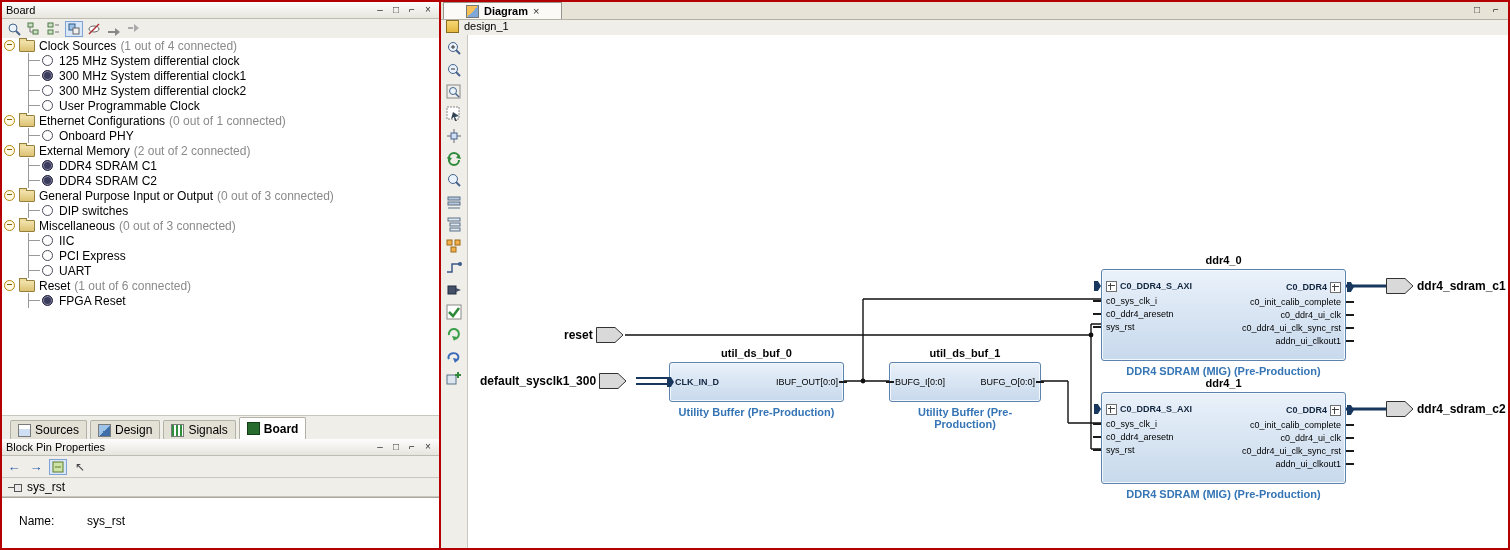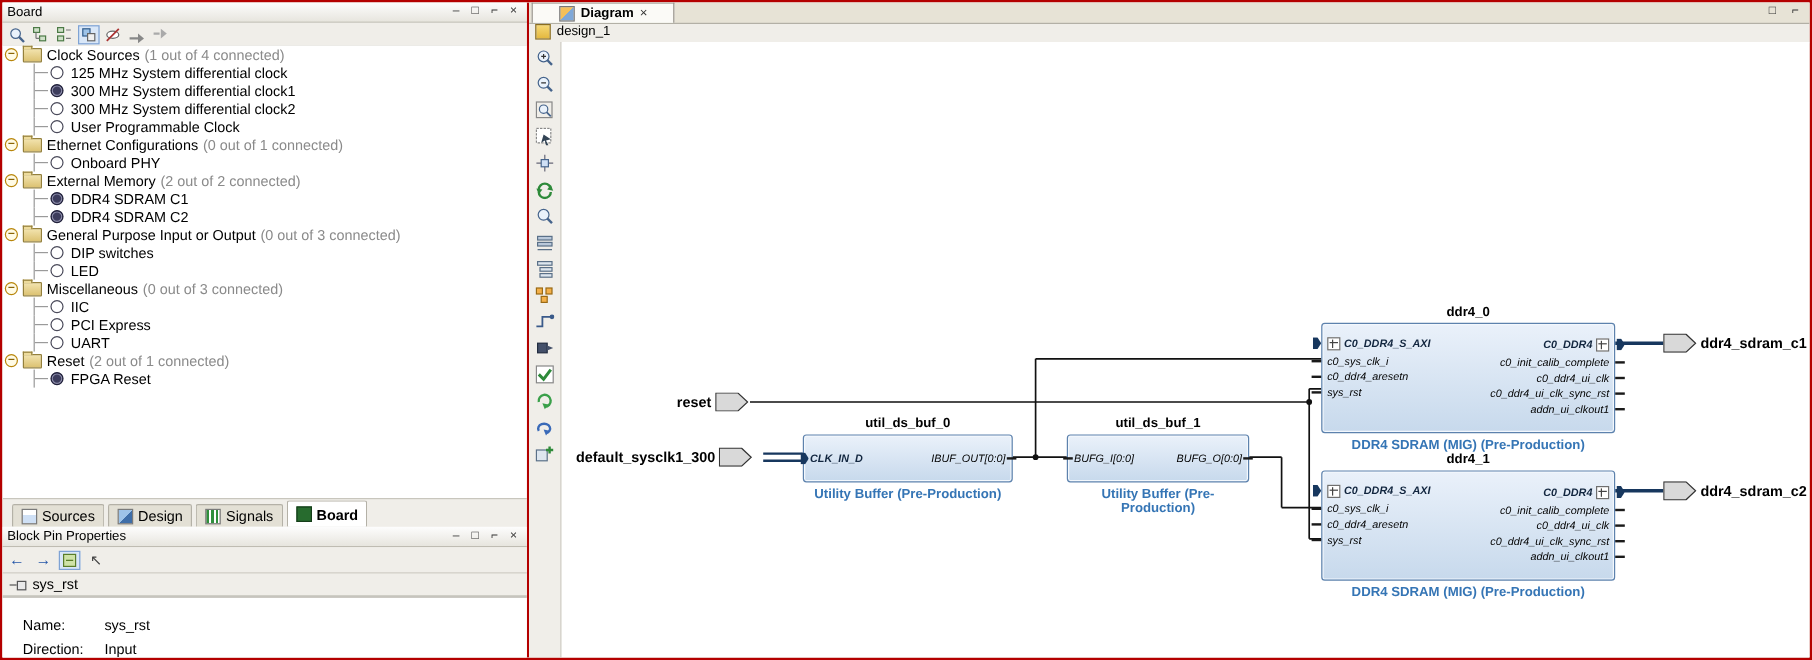--- a/index.html
+++ b/index.html
@@ -66,21 +66,21 @@
   .dbody{position:absolute;top:33px;left:0;right:0;bottom:0;}
   .vtoolbar{position:absolute;left:0;top:0;bottom:0;width:26px;background:#f0eee9;border-right:1px solid #c8c6bd;
             display:flex;flex-direction:column;align-items:center;padding-top:3px;gap:2px;}
   .vti{width:20px;height:20px;display:flex;align-items:center;justify-content:center;flex:none;}
   .canvas{position:absolute;left:27px;top:0;right:0;bottom:0;background:#ffffff;overflow:hidden;}
   .wires{position:absolute;left:0;top:0;pointer-events:none;}
   
   .block-wrap{position:absolute;}
   .block-title{text-align:center;margin-bottom:2px;font-size:11px;font-weight:bold;height:13px;}
   .block{position:relative;background:linear-gradient(#eaf1fa,#c7d9ec);border:1px solid #5d82ad;border-radius:3px;
-         box-shadow:inset 0 0 0 1px #f3f8fd;font-style:italic;}
+         box-shadow:inset 0 0 0 1px #f3f8fd;}
   .block-type{text-align:center;margin-top:4px;font-size:11px;font-weight:bold;color:#3575b5;}
   .ports-left{position:absolute;left:0;display:flex;flex-direction:column;align-items:flex-start;}
   .ports-right{position:absolute;right:0;display:flex;flex-direction:column;align-items:flex-end;}
   .prow{height:13px;display:flex;align-items:center;font-size:9px;padding:0 4px;position:relative;}
   .prow.iface{height:16px;font-weight:bold;color:#12263f;}
   .prow.lp:not(.iface)::before{content:"";position:absolute;left:-9px;top:50%;margin-top:-1px;width:8px;height:2px;background:#1a1a1a;}
   .prow.rp:not(.iface)::after{content:"";position:absolute;right:-9px;top:50%;margin-top:-1px;width:8px;height:2px;background:#1a1a1a;}
   .ifstub{position:absolute;width:7px;height:10px;background:#17375e;clip-path:polygon(0 0,55% 0,100% 50%,55% 100%,0 100%);top:3px;}
   .lp .ifstub{left:-8px;}
   .rp .ifstub{right:-9px;transform:none;}
@@ -222,25 +222,20 @@
           <span class="tgl"></span>
           <span class="fold"></span>
           <span>General Purpose Input or Output</span>
           <span class="gcount">(0 out of 3 connected)</span>
         </div>
         <div class="trow leaf">
             <span class="elbow"></span>
             <span class="pc"></span>
             <span>DIP switches</span>
           </div>
-        <div class="trow leaf">
-            <span class="elbow"></span>
-            <span class="pc"></span>
-            <span>LED</span>
-          </div>
 
         <div class="trow grp">
           <span class="tgl"></span>
           <span class="fold"></span>
           <span>Miscellaneous</span>
           <span class="gcount">(0 out of 3 connected)</span>
         </div>
         <div class="trow leaf">
             <span class="elbow"></span>
             <span class="pc"></span>
@@ -254,21 +249,21 @@
         <div class="trow leaf">
             <span class="elbow"></span>
             <span class="pc"></span>
             <span>UART</span>
           </div>
 
         <div class="trow grp">
           <span class="tgl"></span>
           <span class="fold"></span>
           <span>Reset</span>
-          <span class="gcount">(2 out of 1 connected)</span>
+          <span class="gcount">(1 out of 6 connected)</span>
         </div>
         <div class="trow leaf">
             <span class="elbow"></span>
             <span class="pc on"></span>
             <span>FPGA Reset</span>
           </div>
       </div>
 
       <div class="tabs">
         <div class="tab">
@@ -318,24 +313,20 @@
           </span>
       </div>
       <div class="pp-pinrow">
         <span class="pinico"></span>
         <span>sys_rst</span>
       </div>
       <div class="pp-content">
         <div class="field">
           <span class="flabel">Name:</span>
           <span>sys_rst</span>
-        </div>
-        <div class="field">
-          <span class="flabel">Direction:</span>
-          <span>Input</span>
         </div>
       </div>
     </div>
   </div>
 
   <div class="right-col">
     <div class="dtabbar">
       <div class="dtab">
         <span class="dtabico"></span>
         <span>Diagram</span>

